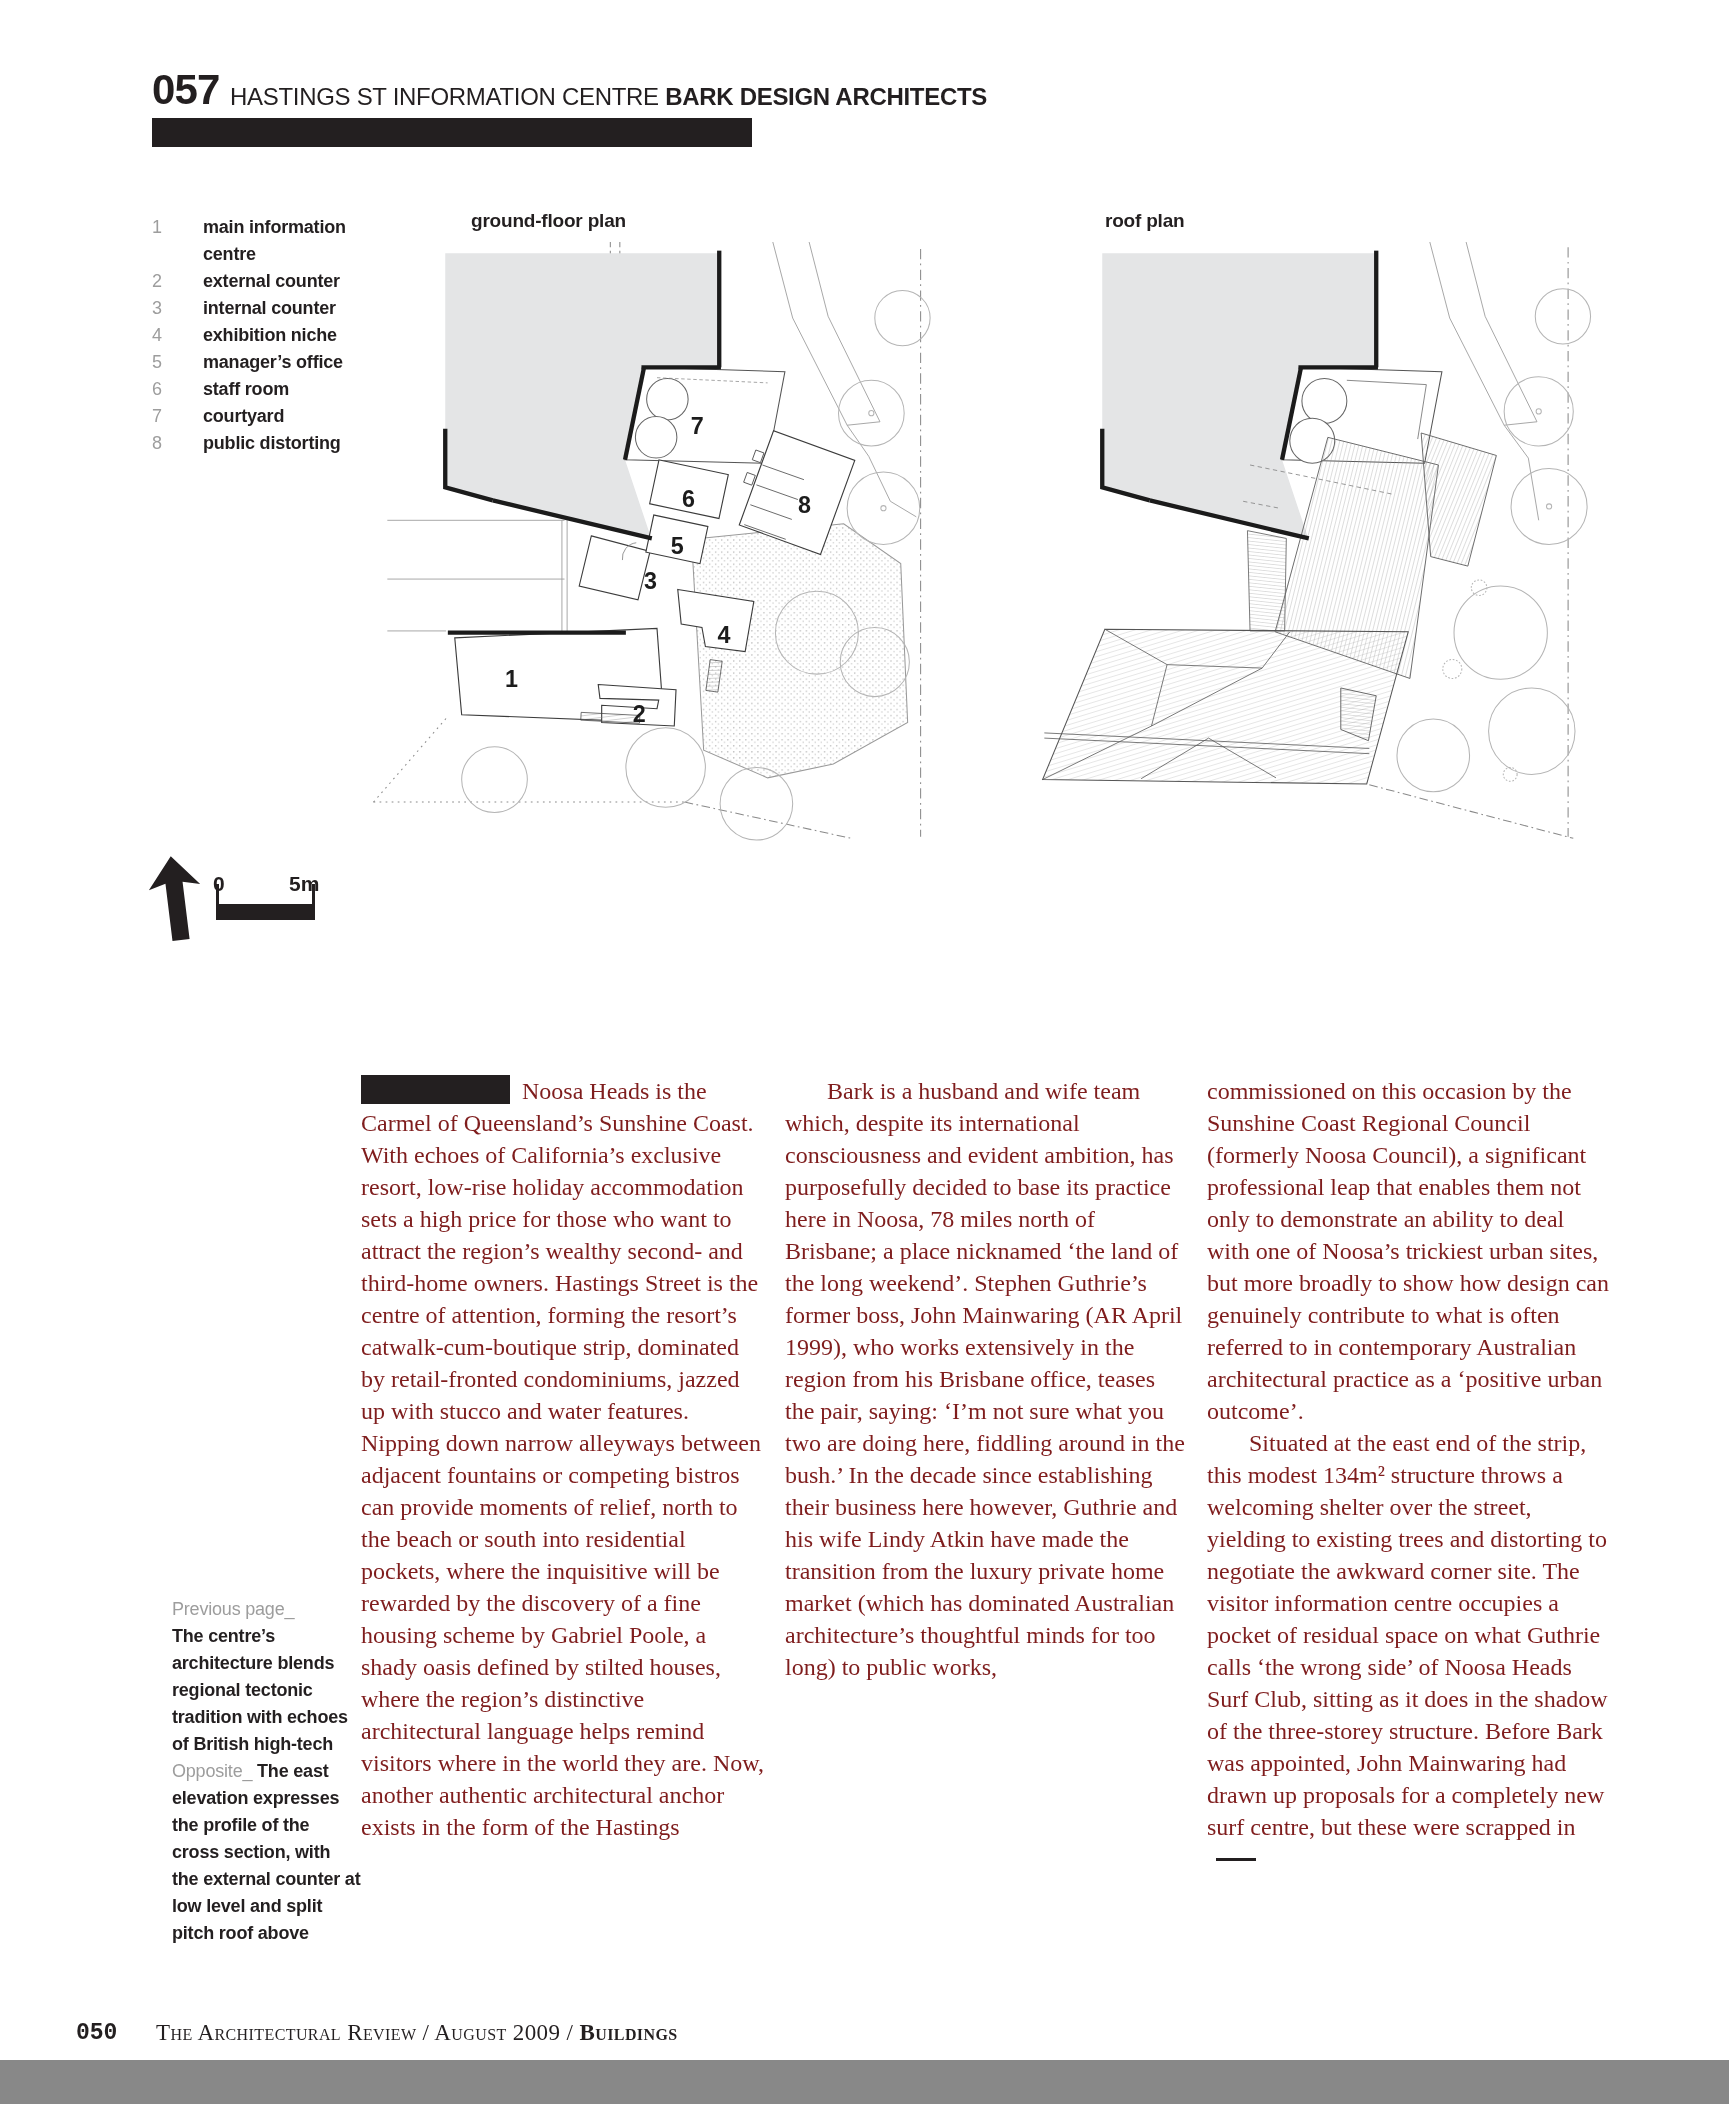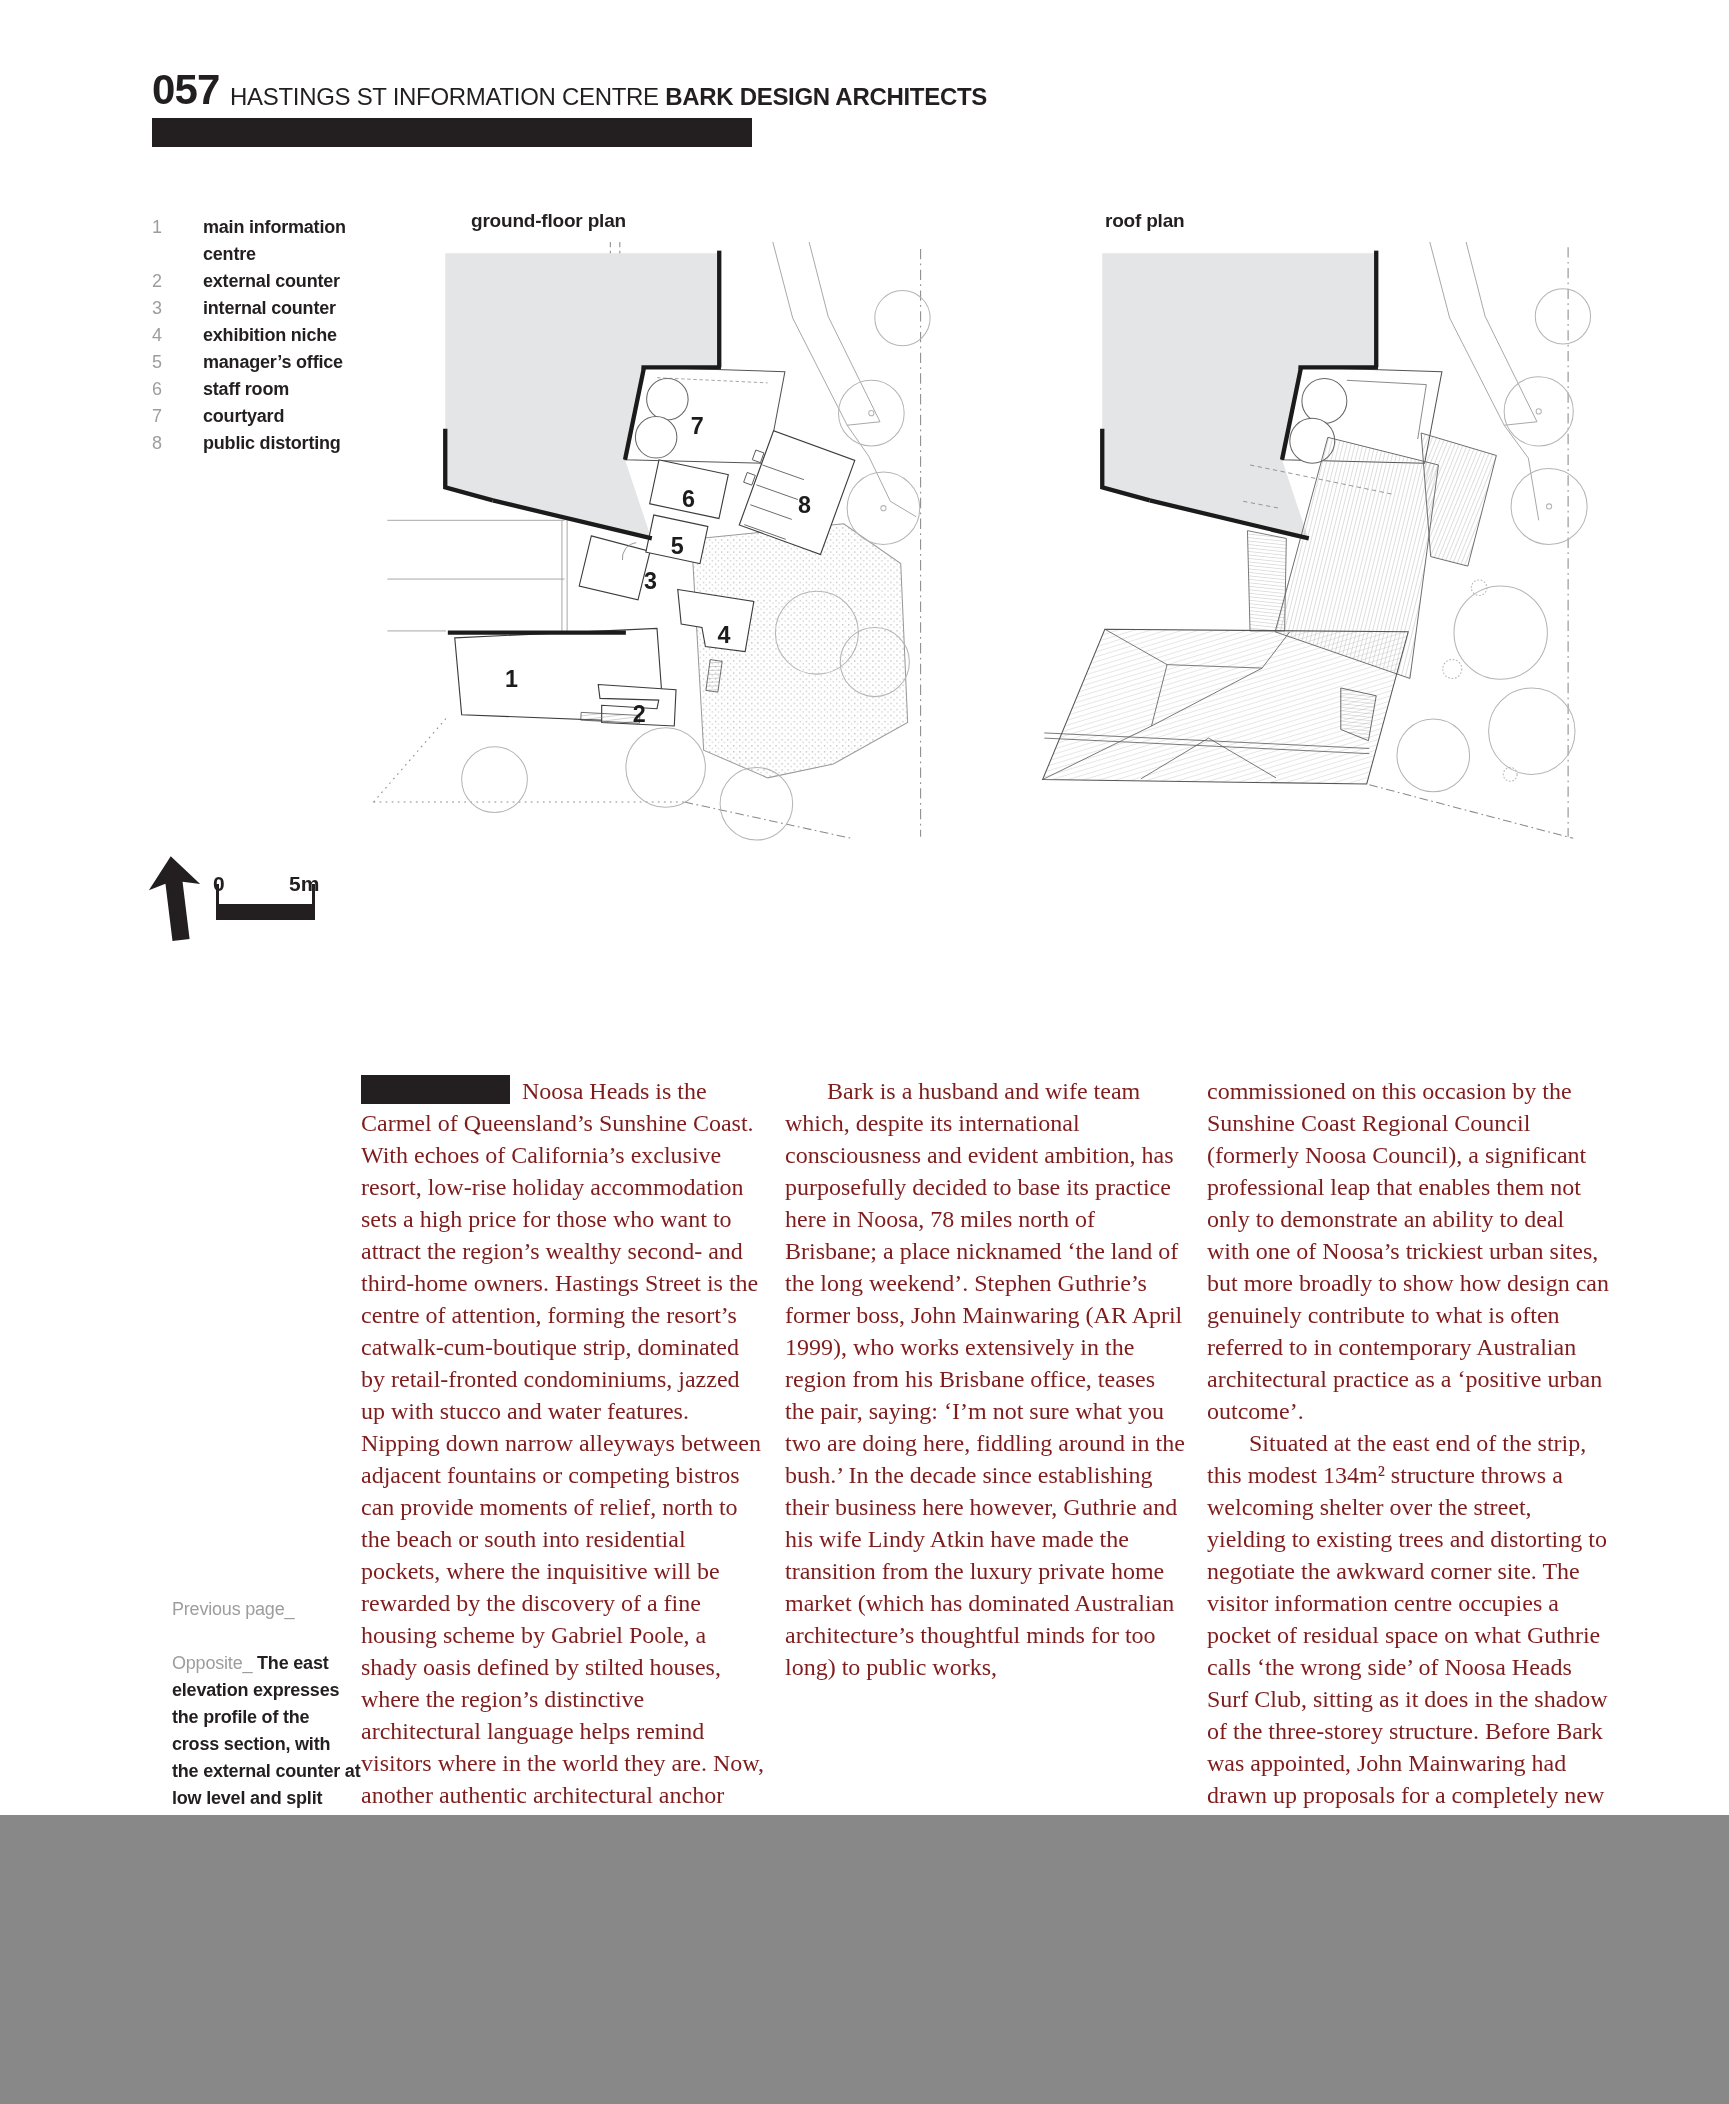--- a/index.html
+++ b/index.html
@@ -1,16 +1,16 @@
 <!DOCTYPE html>
 <html style="font-size:14px"><head>
 <meta charset="utf-8">
 <style>
   html,body{margin:0;padding:0;background:#888;}
-  .page{position:relative;width:1729px;height:1815px;background:#ffffff;
+  .page{position:relative;width:1729px;height:2060px;background:#ffffff;
         font-family:"Liberation Sans",sans-serif;color:#231f20;overflow:hidden;margin:0 auto;}
   
   .hdr-num{position:absolute;left:152px;top:66px;font-size:42px;font-weight:800;letter-spacing:-0.9px;}
   .hdr-line{position:absolute;left:230px;top:83px;font-size:24px;font-weight:300;letter-spacing:-0.3px;white-space:nowrap;}
   .hdr-line .arch{font-weight:800;}
   .hdr-bar{position:absolute;left:152px;top:118px;width:600px;height:29px;background:#231f20;}
   
   .legend{position:absolute;left:152px;top:214px;font-size:18px;line-height:27px;}
   .legend-row{display:flex;}
   .legend-num{width:35px;color:#9d9d9d;font-weight:400;flex:none;}
@@ -266,20 +266,21 @@
   <div class="col" style="left:785px">
     <p class="indent">Bark is a husband and wife team which, despite its international consciousness and evident ambition, has purposefully decided to base its practice here in Noosa, 78 miles north of Brisbane; a place nicknamed ‘the land of the long weekend’. Stephen Guthrie’s former boss, John Mainwaring (AR April 1999), who works extensively in the region from his Brisbane office, teases the pair, saying: ‘I’m not sure what you two are doing here, fiddling around in the bush.’ In the decade since establishing their business here however, Guthrie and his wife Lindy Atkin have made the transition from the luxury private home market (which has dominated Australian architecture’s thoughtful minds for too long) to public works,</p>
   </div>
   <div class="col" style="left:1207px">
     <p>commissioned on this occasion by the Sunshine Coast Regional Council (formerly Noosa Council), a significant professional leap that enables them not only to demonstrate an ability to deal with one of Noosa’s trickiest urban sites, but more broadly to show how design can genuinely contribute to what is often referred to in contemporary Australian architectural practice as a ‘positive urban outcome’.</p>
     <p class="indent"><span>Situated at the east end of the strip, this modest 134m² structure throws a welcoming shelter over the street, yielding to existing trees and distorting to negotiate the awkward corner site. The visitor information centre occupies a pocket of residual space on what Guthrie calls ‘the wrong side’ of Noosa Heads Surf Club, sitting as it does in the shadow of the three-storey structure. Before Bark was appointed, John Mainwaring had drawn up proposals for a completely new surf centre, but these were scrapped in</span><span class="endrule"></span></p>
   </div>
 
   <div class="caption">
     <span class="cap-gray cap-block">Previous page_</span>
+    <span>The centre’s architecture blends regional tectonic tradition with echoes of British high-tech</span>
     <span class="cap-gray cap-block" style="display:inline"><br><span class="cap-gray">Opposite_ </span></span>
     <span>The east elevation expresses the profile of the cross section, with the external counter at low level and split pitch roof above</span>
   </div>
 
   <div class="footer-num">050</div>
   <div class="footer-text"><span>The Architectural Review / August 2009 / </span><span class="sect">Buildings</span></div>
 
 </div>
 
 

